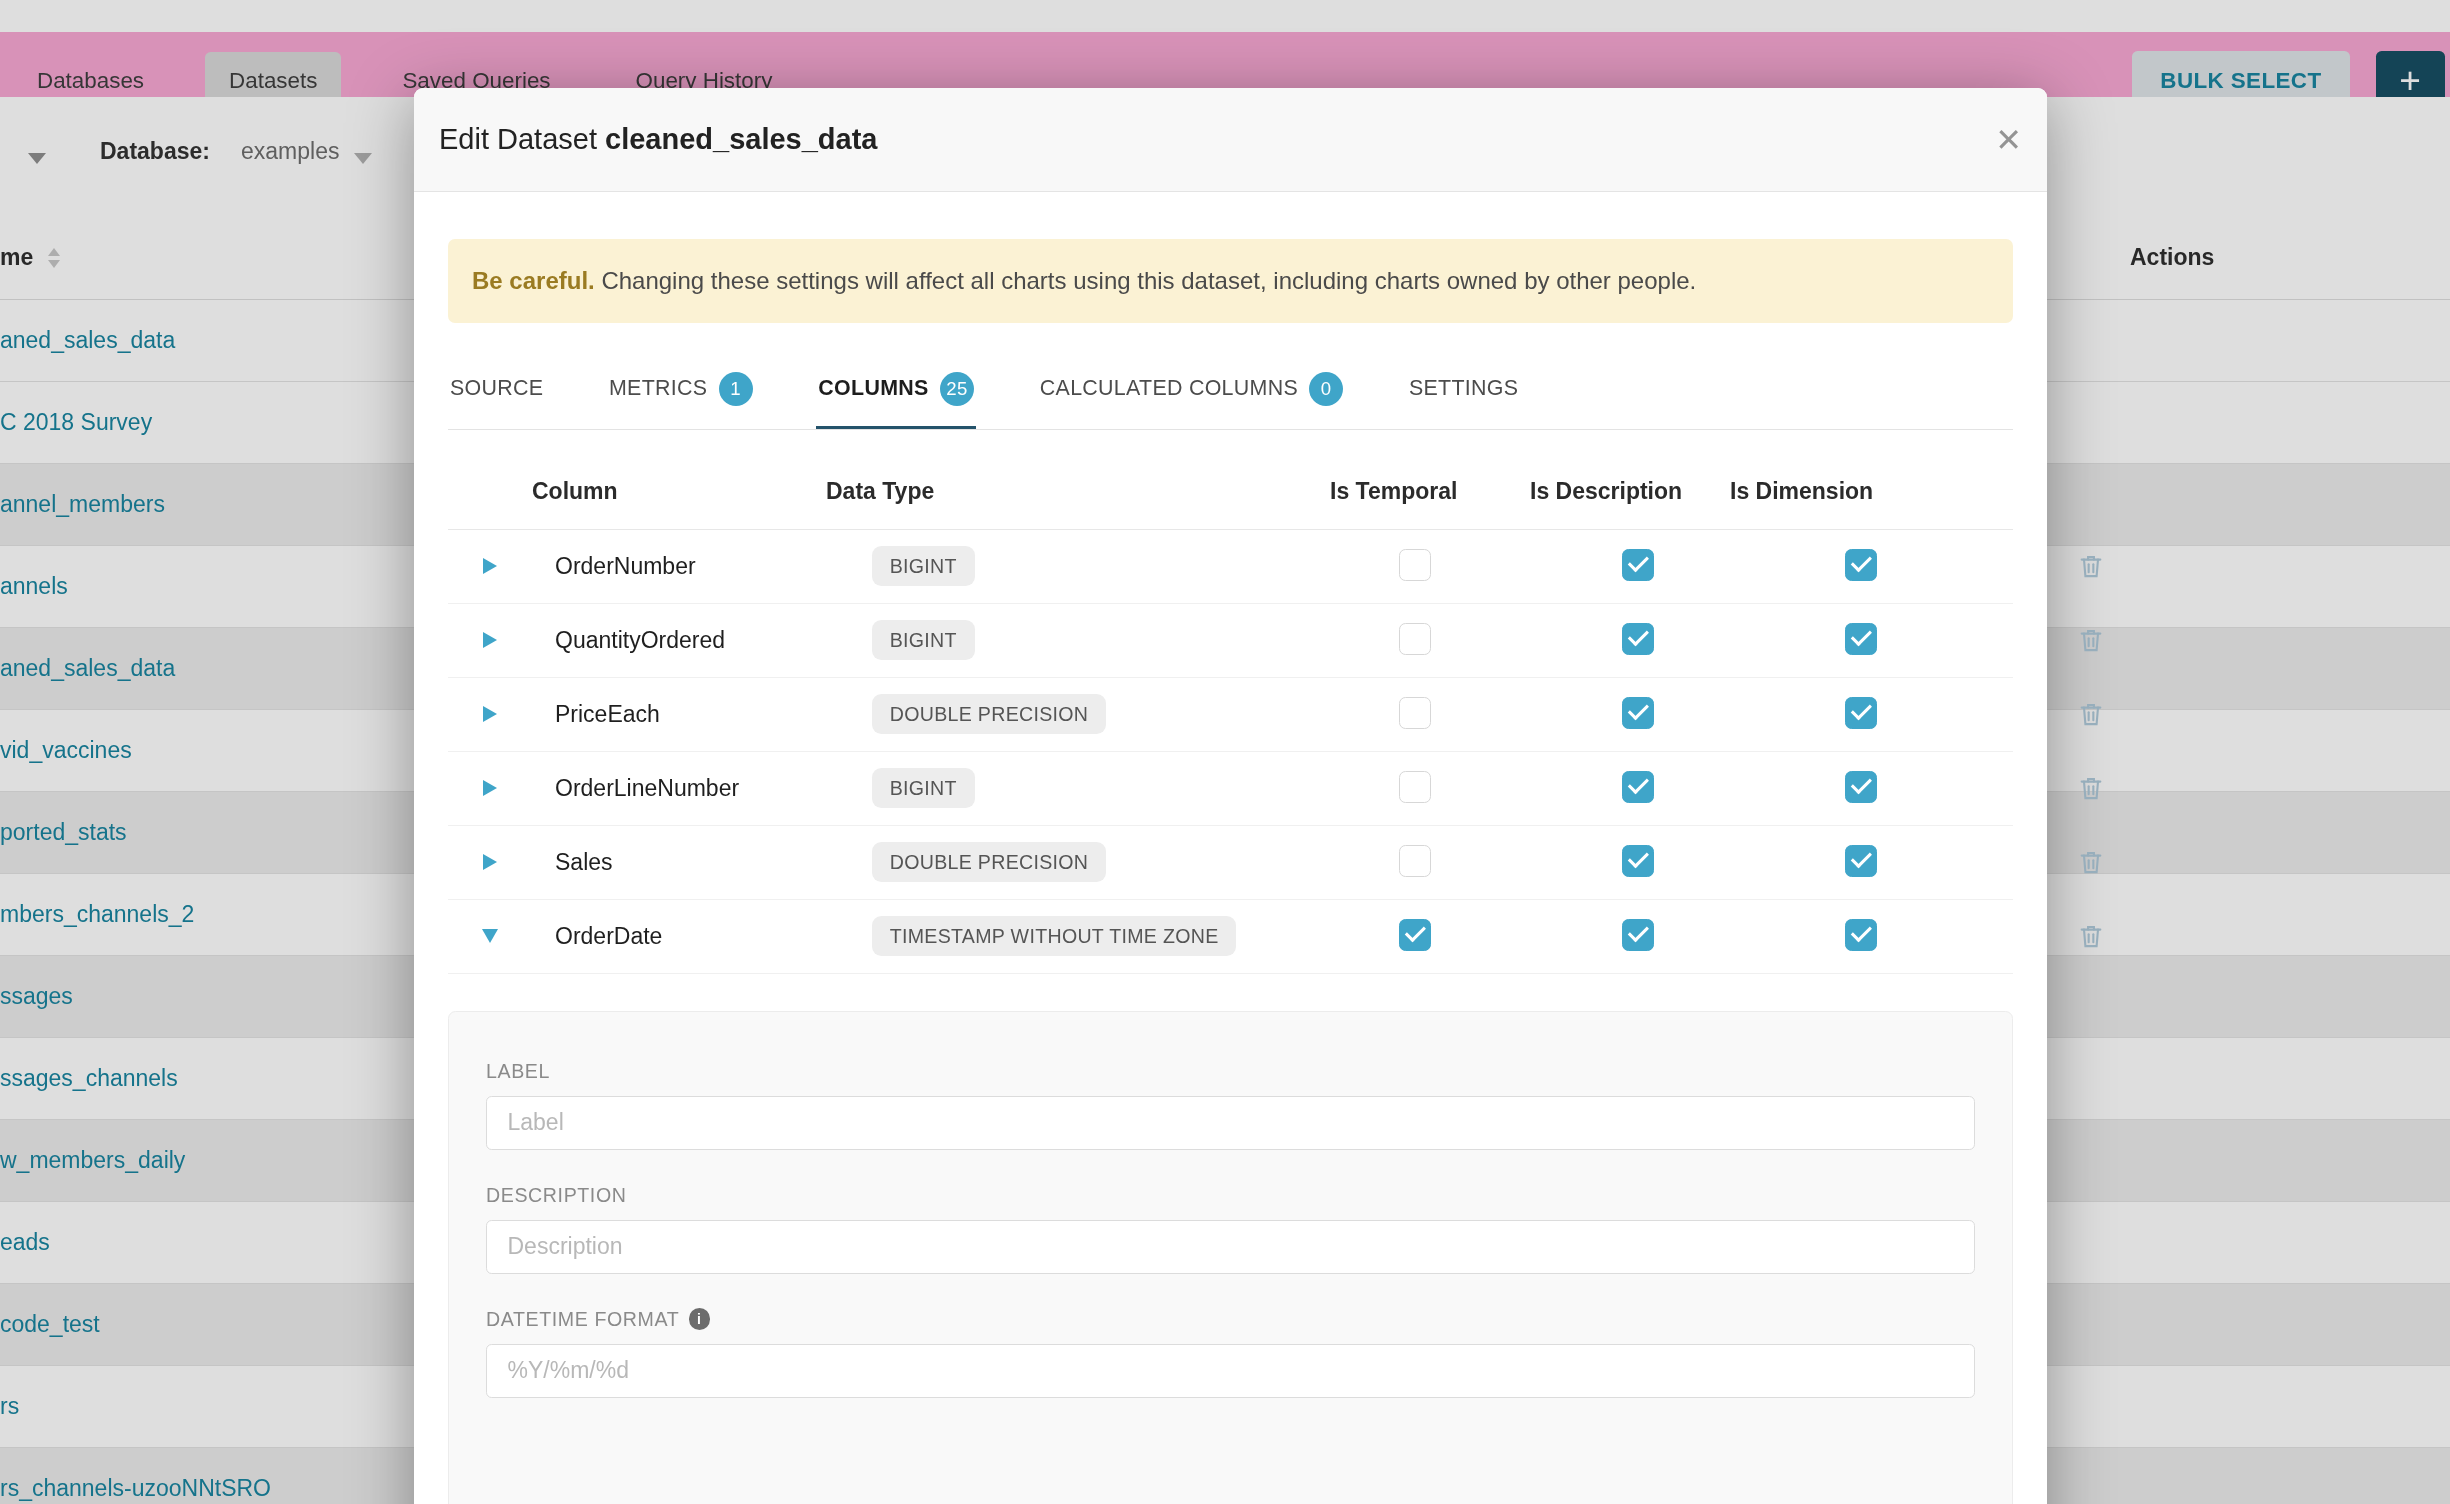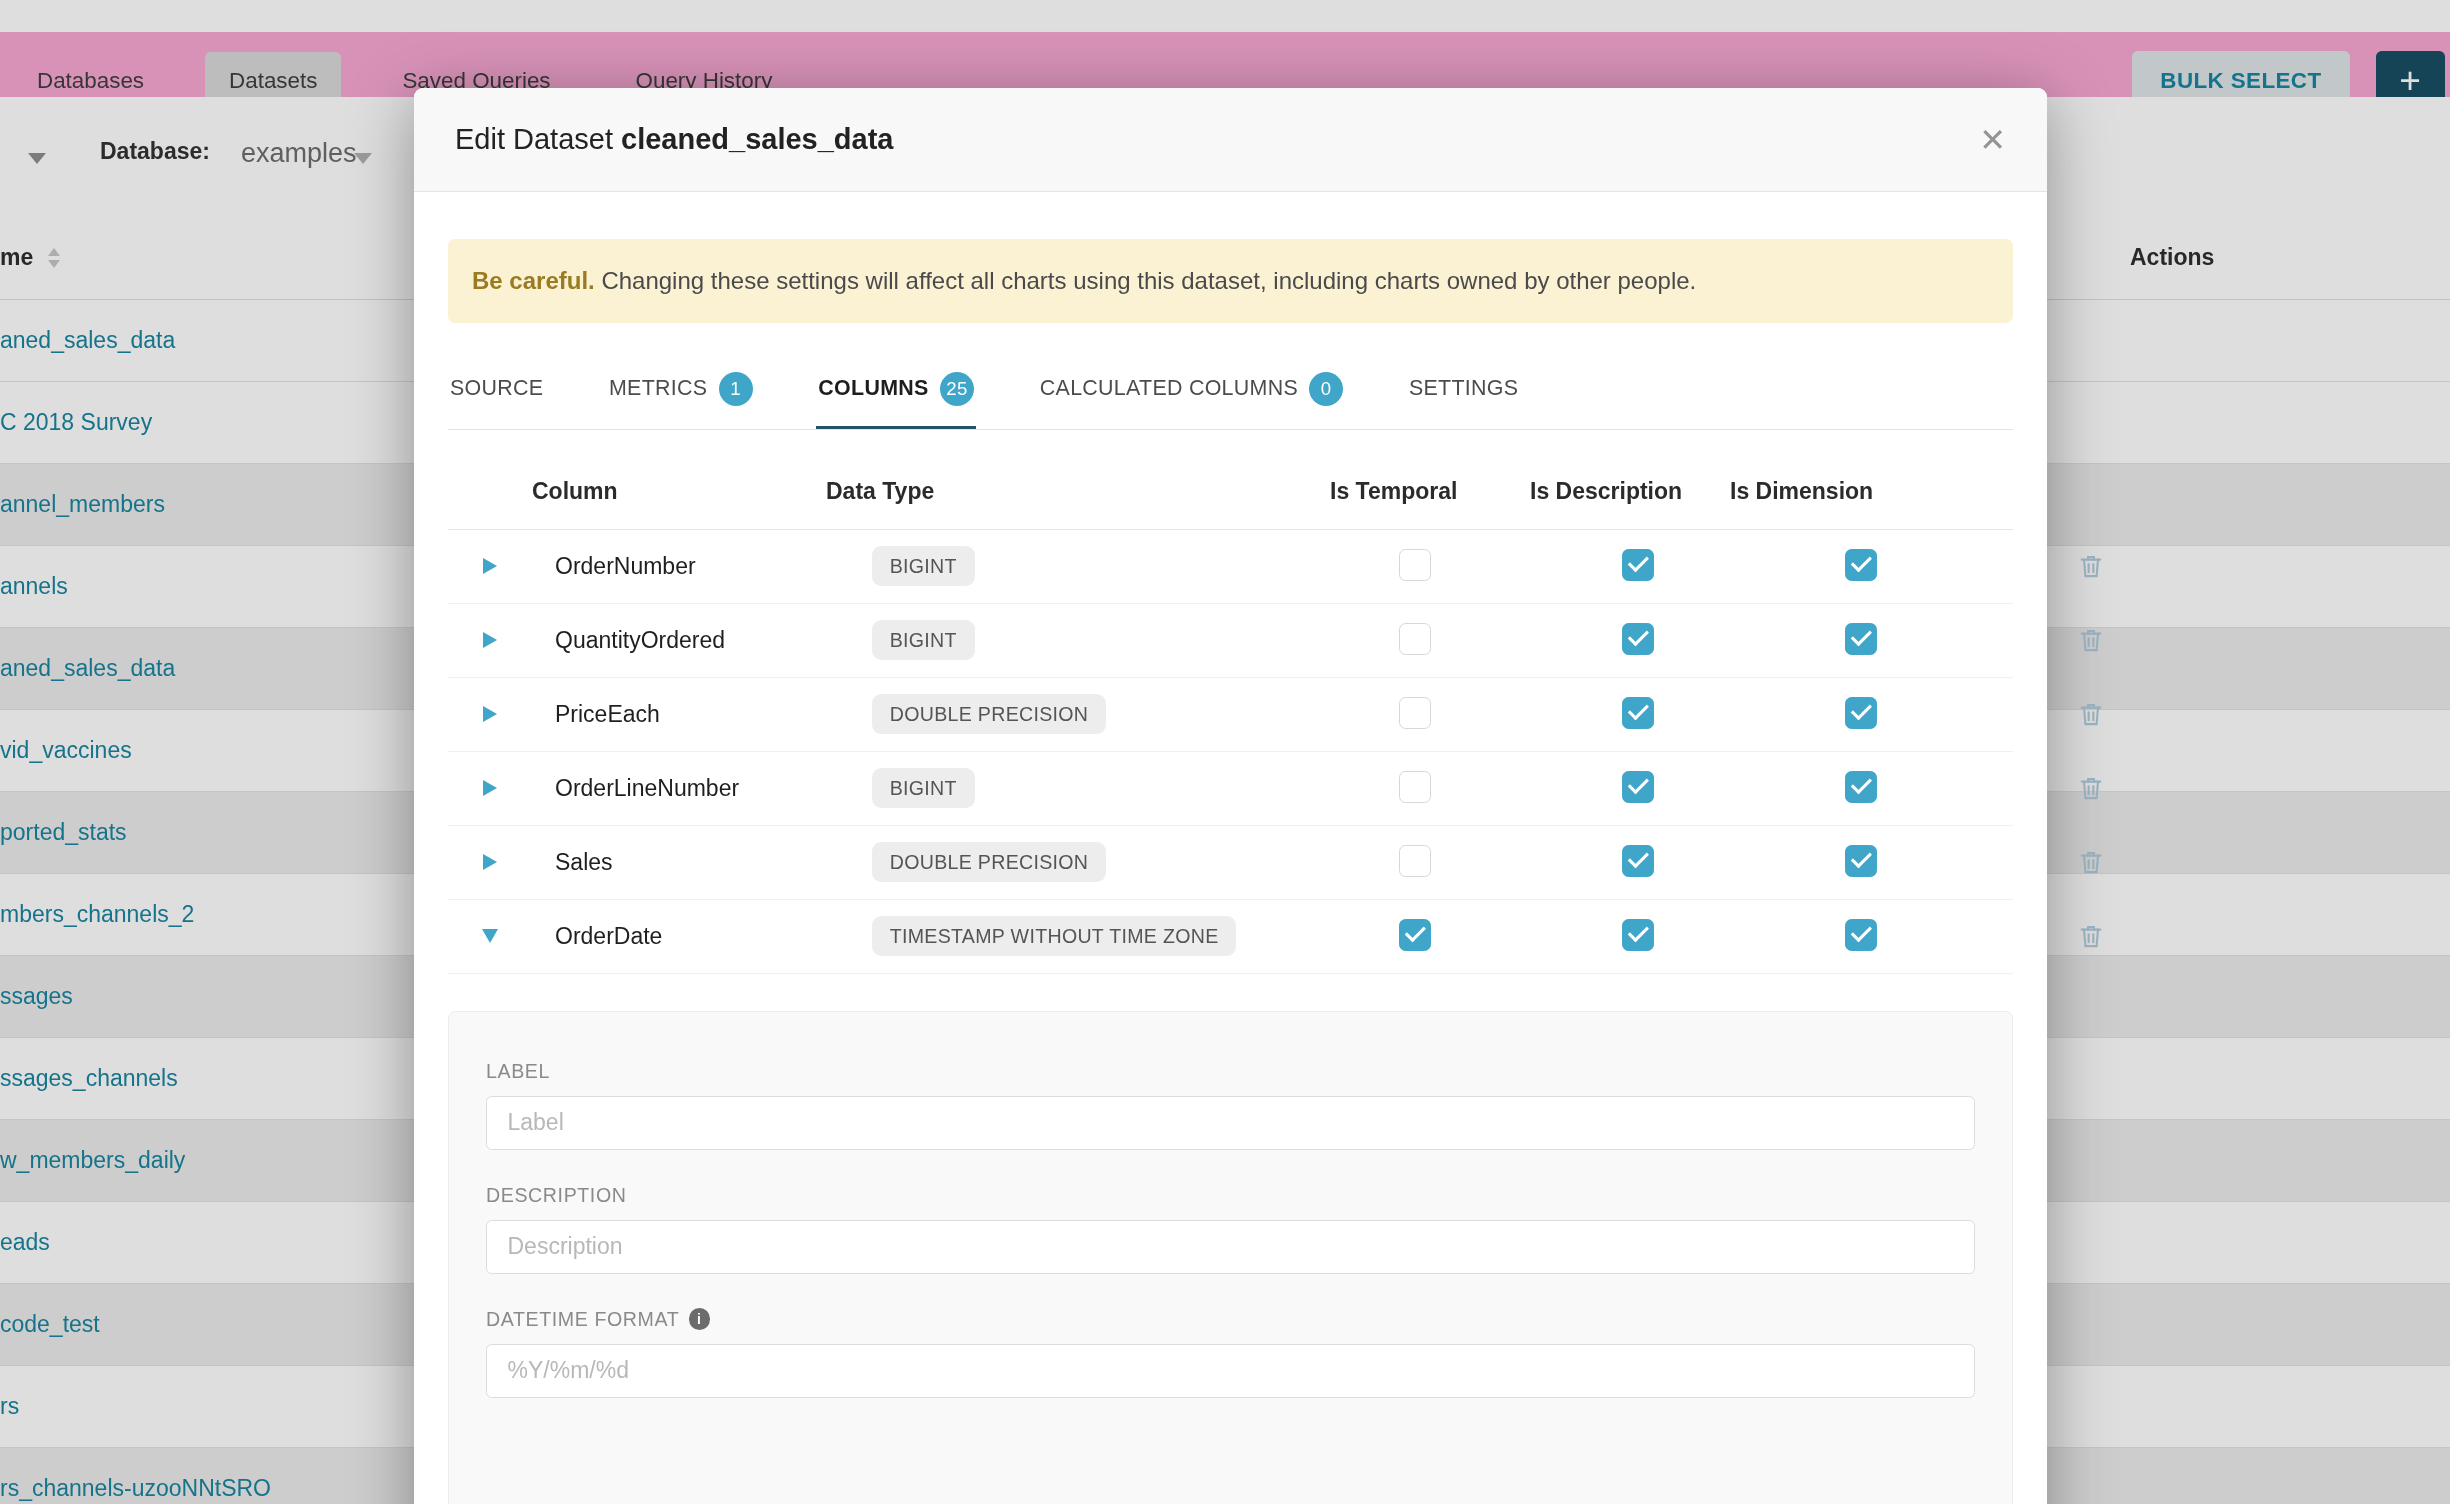--- a/index.html
+++ b/index.html
@@ -27,21 +27,21 @@
     width:69px; height:60px; margin-right:-7.5px; background:var(--add-btn); color:#fff;
     font-size:37px; border:none; border-radius:5.6px; display:flex; align-items:center; justify-content:center;
     font-family:inherit; line-height:1;
   }
 
   .content { position:absolute; top:97px; left:0; right:0; bottom:0; background:#fff; }
   .tri-down { width:0; height:0; border-left:9.3px solid transparent; border-right:9.3px solid transparent; border-top:11.2px solid #8f8f8f; display:inline-block; }
   .db-row { position:absolute; top:32px; left:0; right:0; height:58px; }
   .db-caret1 { position:absolute; left:28px; top:24px; }
   .db-label { position:absolute; left:100px; top:9.3px; font-weight:700; font-size:23px; color:#333; }
-  .db-value { position:absolute; left:241px; top:9.3px; font-size:27px; color:#6e6e6e; }
+  .db-value { position:absolute; left:241px; top:9.3px; font-size:23px; color:#6e6e6e; }
   .db-caret2 { position:absolute; left:354px; top:24px; border-top-color:#b3b3b3; }
 
   .list-header { position:absolute; top:138px; left:0; right:0; height:54px; }
   .name-header { position:absolute; left:0; top:9.3px; font-weight:700; font-size:23px; color:#2f2f2f; }
   .sorter { position:absolute; left:48px; top:13px; display:flex; flex-direction:column; gap:3.7px; cursor:pointer; }
   .sorter i { display:block; width:0; height:0; border-left:6.5px solid transparent; border-right:6.5px solid transparent; }
   .sorter .up { border-bottom:8.4px solid #c7c7c7; }
   .sorter .dn { border-top:8.4px solid #c7c7c7; }
   .actions-header { position:absolute; left:2130px; top:9.3px; font-weight:700; font-size:23px; color:#2f2f2f; }
 
@@ -51,21 +51,21 @@
   .row-link { color:var(--link); font-size:23px; cursor:pointer; }
 
   
   .overlay { position:absolute; inset:0; background:rgba(0,0,0,.13); }
   .modal {
     position:absolute; left:414px; top:88px; width:1633px; height:1529px;
     background:#fff; border-radius:9.3px; box-shadow:0 11.2px 65px rgba(0,0,0,.35);
   }
   .modal-header {
     height:104px; background:#f8f8f8; border-bottom:0.9px solid #e4e4e4;
-    border-radius:9.3px 9.3px 0 0; display:flex; align-items:center; padding:0 41px;
+    border-radius:9.3px 9.3px 0 0; display:flex; align-items:center; padding:0 25px;
   }
   .modal-title { font-size:29px; color:#222; }
   .modal-title .bold { font-weight:700; }
   .close-btn { margin-left:auto; background:none; border:none; font-size:32px; color:#949494; cursor:pointer; font-family:inherit; line-height:1; }
 
   .modal-body { padding:47px 34px 0; }
   .warning { background:var(--warning-bg); border-radius:7px; padding:26px 24px; font-size:24px; color:#4a4a4a; line-height:1.35; }
   .warning .bold { font-weight:700; color:var(--warning-bold); }
 
   .tabs { display:flex; gap:62px; margin-top:28px; border-bottom:0.9px solid #e3e3e3; }

